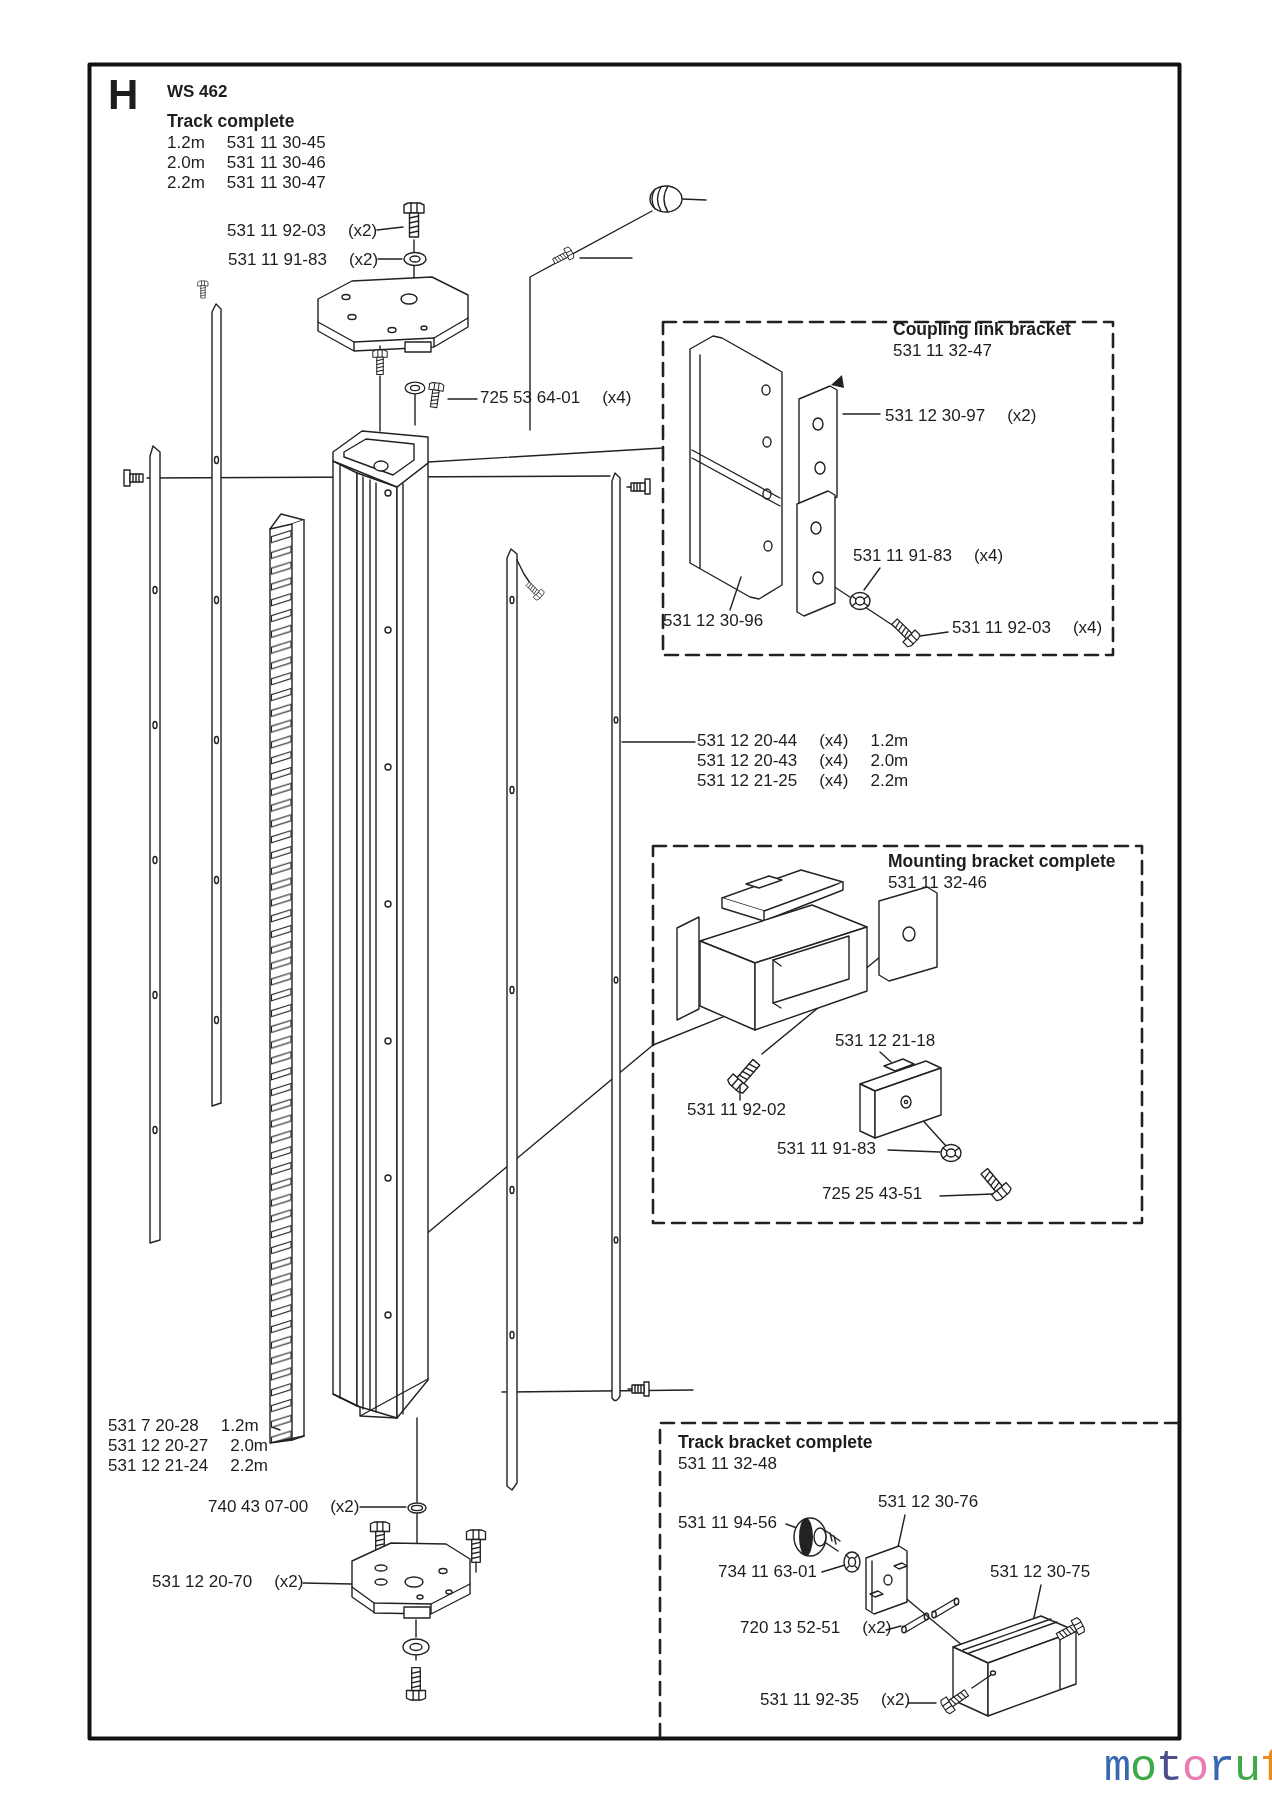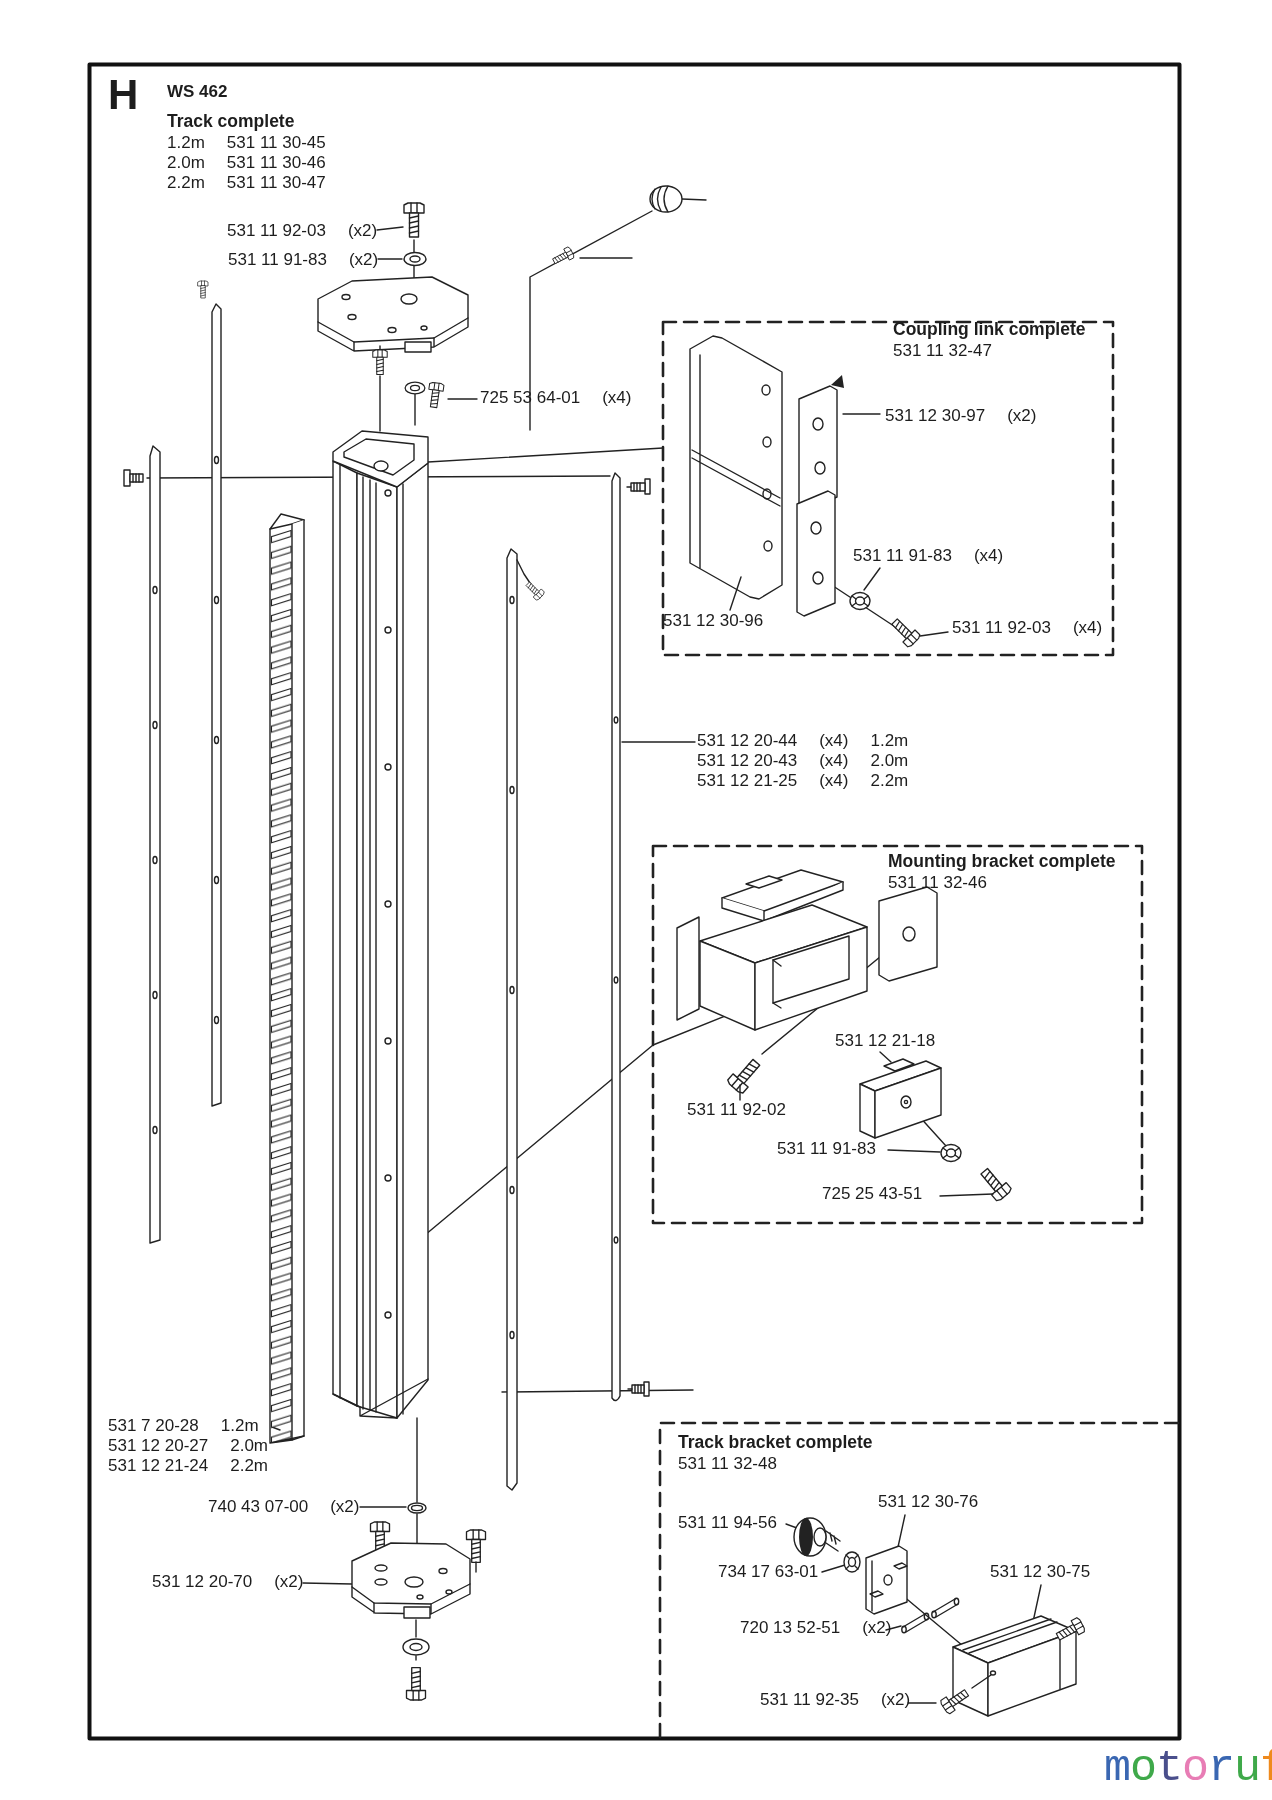--- a/index.html
+++ b/index.html
@@ -347,21 +347,21 @@
     <div><span>531 7 20-28</span><b class="sp">1.2m</b></div>
     <div><span>531 12 20-27</span><b class="sp">2.0m</b></div>
     <div><span>531 12 21-24</span><b class="sp">2.2m</b></div>
   </div>
 
   <div class="lbl" style="left:208px;top:1497px">
     <span>740 43 07-00</span><b class="sp">(x2)</b></div>
   <div class="lbl" style="left:152px;top:1572px">
     <span>531 12 20-70</span><b class="sp">(x2)</b></div>
 
-  <div class="lbl ttl" style="left:893px;top:320px">Coupling link complete</div>
+  <div class="lbl ttl" style="left:893px;top:320px">Coupling link bracket</div>
   <div class="lbl" style="left:893px;top:341px">531 11 32-47</div>
   <div class="lbl" style="left:885px;top:406px">
     <span>531 12 30-97</span><b class="sp">(x2)</b></div>
   <div class="lbl" style="left:853px;top:546px">
     <span>531 11 91-83</span><b class="sp">(x4)</b></div>
   <div class="lbl" style="left:952px;top:618px">
     <span>531 11 92-03</span><b class="sp">(x4)</b></div>
   <div class="lbl" style="left:663px;top:611px">
     <span>531 12 30-96</span></div>
 
@@ -376,21 +376,21 @@
   <div class="lbl" style="left:822px;top:1184px">
     <span>725 25 43-51</span></div>
 
   <div class="lbl ttl" style="left:678px;top:1433px">Track bracket complete</div>
   <div class="lbl" style="left:678px;top:1454px">531 11 32-48</div>
   <div class="lbl" style="left:678px;top:1513px">
     <span>531 11 94-56</span></div>
   <div class="lbl" style="left:878px;top:1492px">
     <span>531 12 30-76</span></div>
   <div class="lbl" style="left:718px;top:1562px">
-    <span>734 17 63-01</span></div>
+    <span>734 11 63-01</span></div>
   <div class="lbl" style="left:990px;top:1562px">
     <span>531 12 30-75</span></div>
   <div class="lbl" style="left:740px;top:1618px">
     <span>720 13 52-51</span><b class="sp">(x2)</b></div>
   <div class="lbl" style="left:760px;top:1690px">
     <span>531 11 92-35</span><b class="sp">(x2)</b></div>
 
   <div id="logo">
     <span style="color: rgb(58, 103, 178);">m</span><span style="color: rgb(63, 169, 74);">o</span><span style="color: rgb(74, 79, 140);">t</span><span style="color: rgb(232, 125, 181);">o</span><span style="color: rgb(58, 103, 178);">r</span><span style="color: rgb(63, 169, 74);">u</span><span style="color: rgb(239, 138, 29);">f</span><span class="tick" style="color: rgb(227, 187, 46);">'</span><span class="de" style="color: rgb(102, 102, 102);">.de</span>
   </div>

